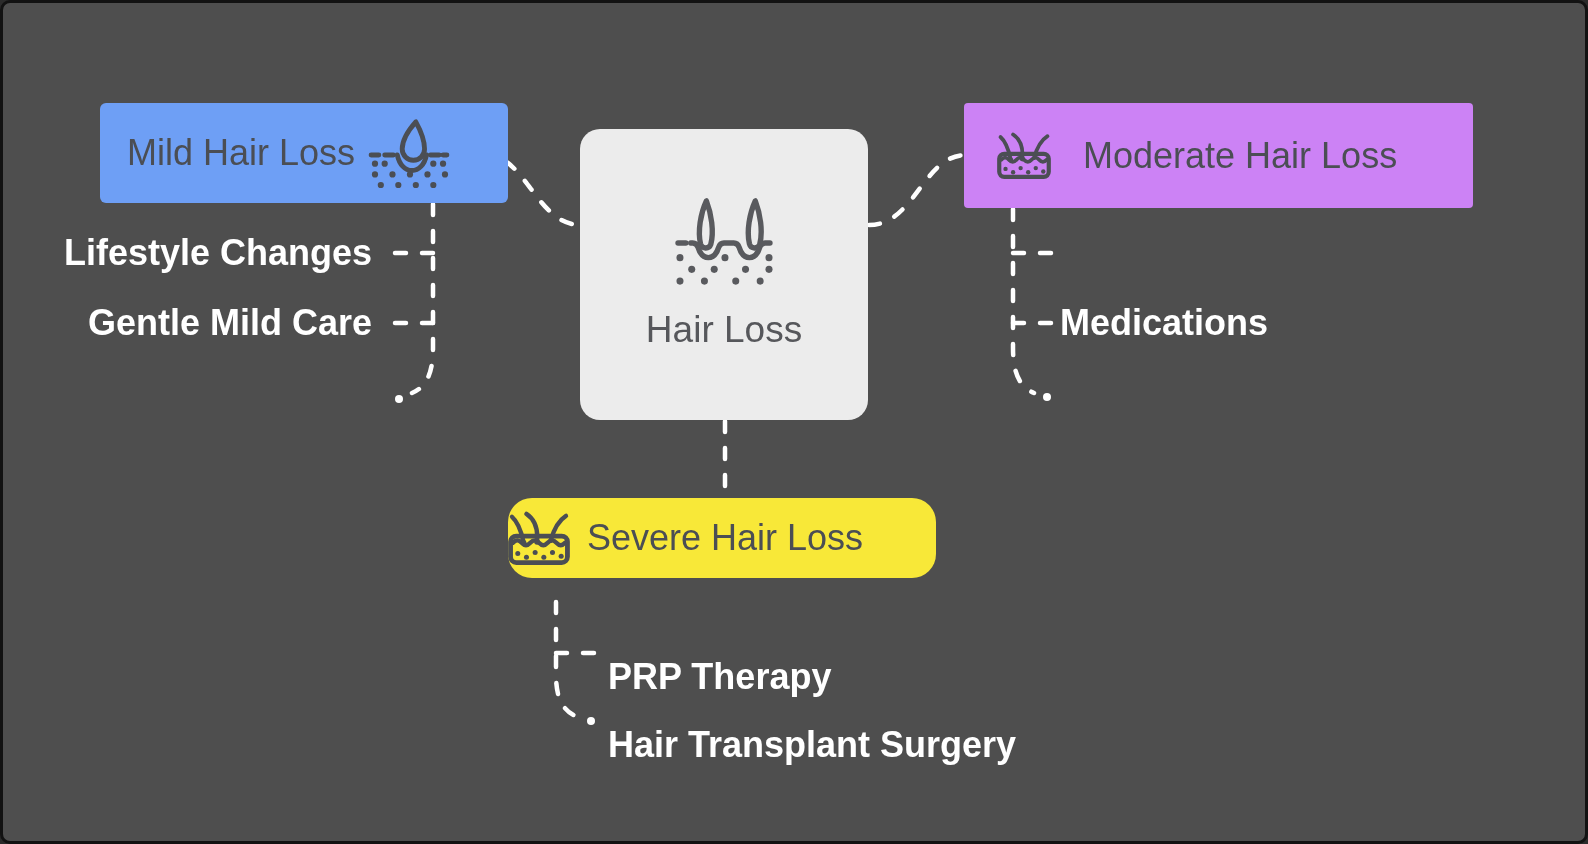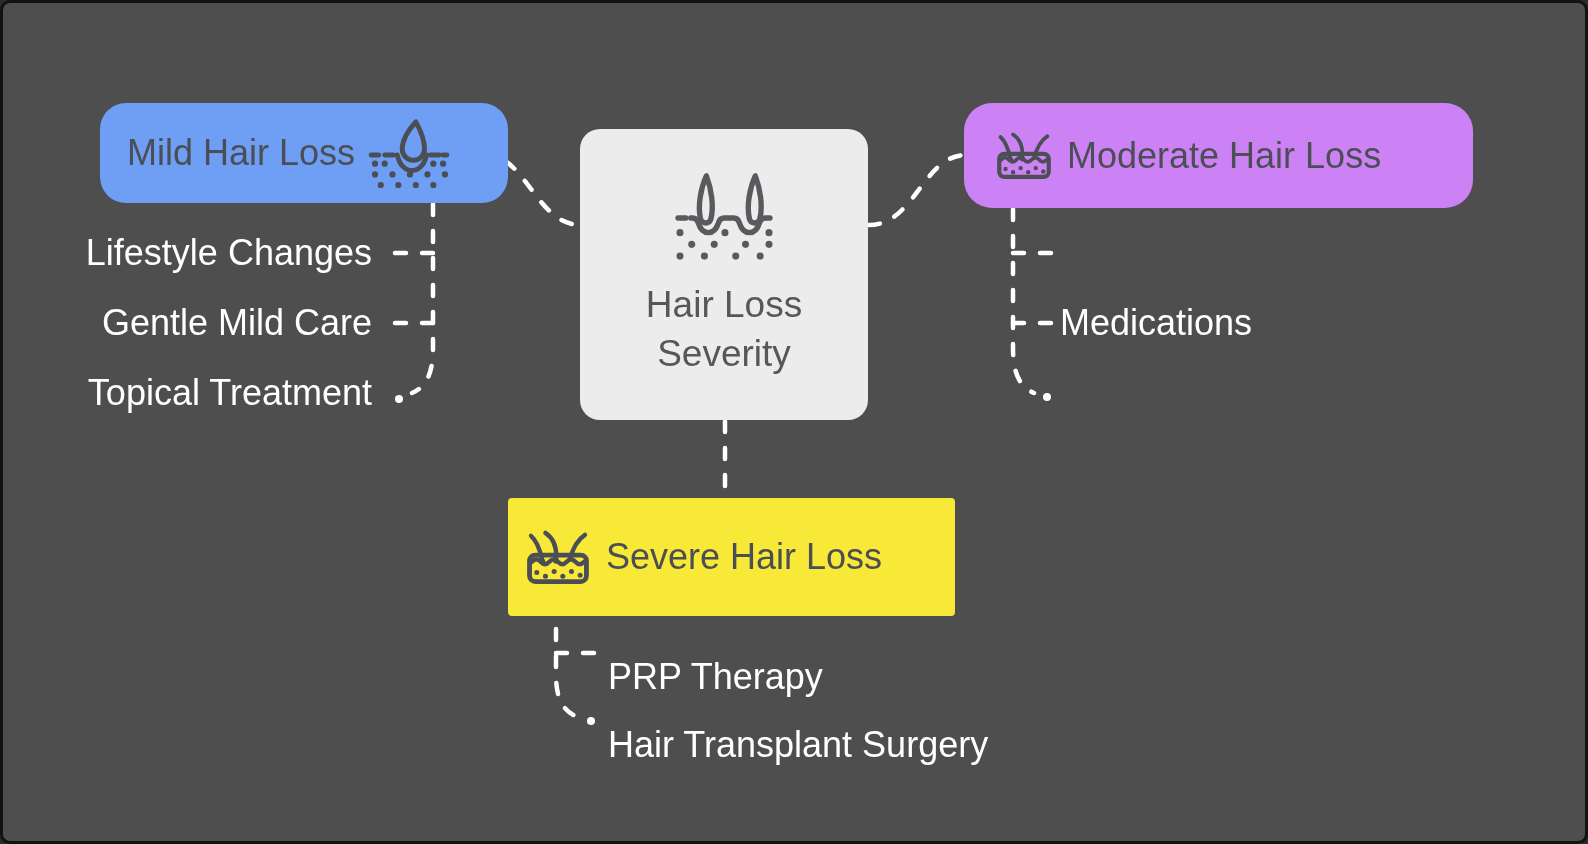--- a/index.html
+++ b/index.html
@@ -13,33 +13,33 @@
     overflow:hidden;
     font-family:"Liberation Sans", sans-serif;
   }
   .edges { position:absolute; left:0; top:0; width:1588px; height:844px; }
   .edges path { fill:none; stroke:#ffffff; stroke-width:4.5; stroke-linecap:round; stroke-dasharray:11 16; }
   .edges circle { fill:#ffffff; }
 
   .node { position:absolute; display:flex; align-items:center; }
   .node-label { font-size:36px; color:#4b4e54; white-space:nowrap; }
 
-  .node-mild     { left:97px;  top:100px; width:381px; height:100px; border-radius:26px; padding-left:27px; gap:12px; }
-  .node-moderate { left:961px; top:100px; width:476px; height:105px; border-radius:28px; padding-left:33px; gap:16px; }
-  .node-severe   { left:505px; top:495px; width:428px; height:118px; border-radius:4px; padding-left:19px; gap:17px; }
+  .node-mild     { left:97px;  top:100px; width:381px; height:100px; border-radius:6px; padding-left:27px; gap:12px; }
+  .node-moderate { left:961px; top:100px; width:476px; height:105px; border-radius:4px; padding-left:33px; gap:32px; }
+  .node-severe   { left:505px; top:495px; width:428px; height:80px; border-radius:24px; gap:17px; }
 
   .node-root {
     left:577px; top:126px; width:288px; height:291px;
     border-radius:20px;
     flex-direction:column; justify-content:center; gap:19px;
   }
   .root-text { font-size:37px; line-height:49px; color:#56575b; text-align:center; }
   .root-text span { display:block; }
 
-  .item { position:absolute; font-size:36px; line-height:48px; color:#ffffff; white-space:nowrap; }
+  .item { position:absolute; font-size:36px; line-height:48px; color:#ffffff; white-space:nowrap;font-weight:bold; }
   .item-left  { right:1213px; text-align:right; }
   .item-right { left:1057px; }
   .item-bottom{ left:605px;margin-top:24px; }
   .row-1 { top:226px; }
   .row-2 { top:296px; }
   .row-3 { top:366px; }
   .brow-1 { top:626px; }
   .brow-2 { top:694px; }
 
   .icon { display:block; flex:none; }
@@ -85,21 +85,20 @@
           <circle cx="72" cy="75" r="3.6"></circle>
           <circle cx="96" cy="75" r="3.6"></circle>
         <circle cx="5" cy="87" r="3.6"></circle>
           <circle cx="30" cy="87" r="3.6"></circle>
           <circle cx="62" cy="87" r="3.6"></circle>
           <circle cx="87" cy="87" r="3.6"></circle>
       </g>
     </svg>
     <div class="root-text">
       <span>Hair Loss</span>
-      <span>Severity</span>
     </div>
   </div>
 
   <div class="node node-mild" style="background: rgb(110, 159, 245);">
     <span class="node-label">Mild Hair Loss</span>
     <svg class="icon" width="84" height="70" viewBox="0 0 84 72" fill="none" stroke="#4b4e54" stroke-width="5" stroke-linecap="round" stroke-linejoin="round">
       <path d="M49,4 C41,13 35,23 35,32 a11.5,11.5 0 0 0 23,0 c0,-9 -4,-19 -9,-28 z"></path>
       <path d="M3,38 h8 M17,38 h9"></path>
       <path d="M30,38 c2,10 8,16 15,16 s13,-6 15,-16"></path>
       <path d="M64,38 h9 M77,38 h4"></path>
@@ -158,20 +157,19 @@
         <circle cx="37" cy="48" r="2.6"></circle>
           <circle cx="46" cy="43" r="2.6"></circle>
           <circle cx="55" cy="47" r="2.6"></circle>
       </g>
     </svg>
     <span class="node-label">Severe Hair Loss</span>
   </div>
 
   <div class="item item-left row-1">Lifestyle Changes</div>
   <div class="item item-left row-2">Gentle Mild Care</div>
-  <div class="item item-left row-3">Topical Treatment</div>
 
   <div class="item item-right row-2">Medications</div>
 
   <div class="item item-bottom brow-1">PRP Therapy</div>
   <div class="item item-bottom brow-2">Hair Transplant Surgery</div>
 
 </div>
 
 </body></html>

